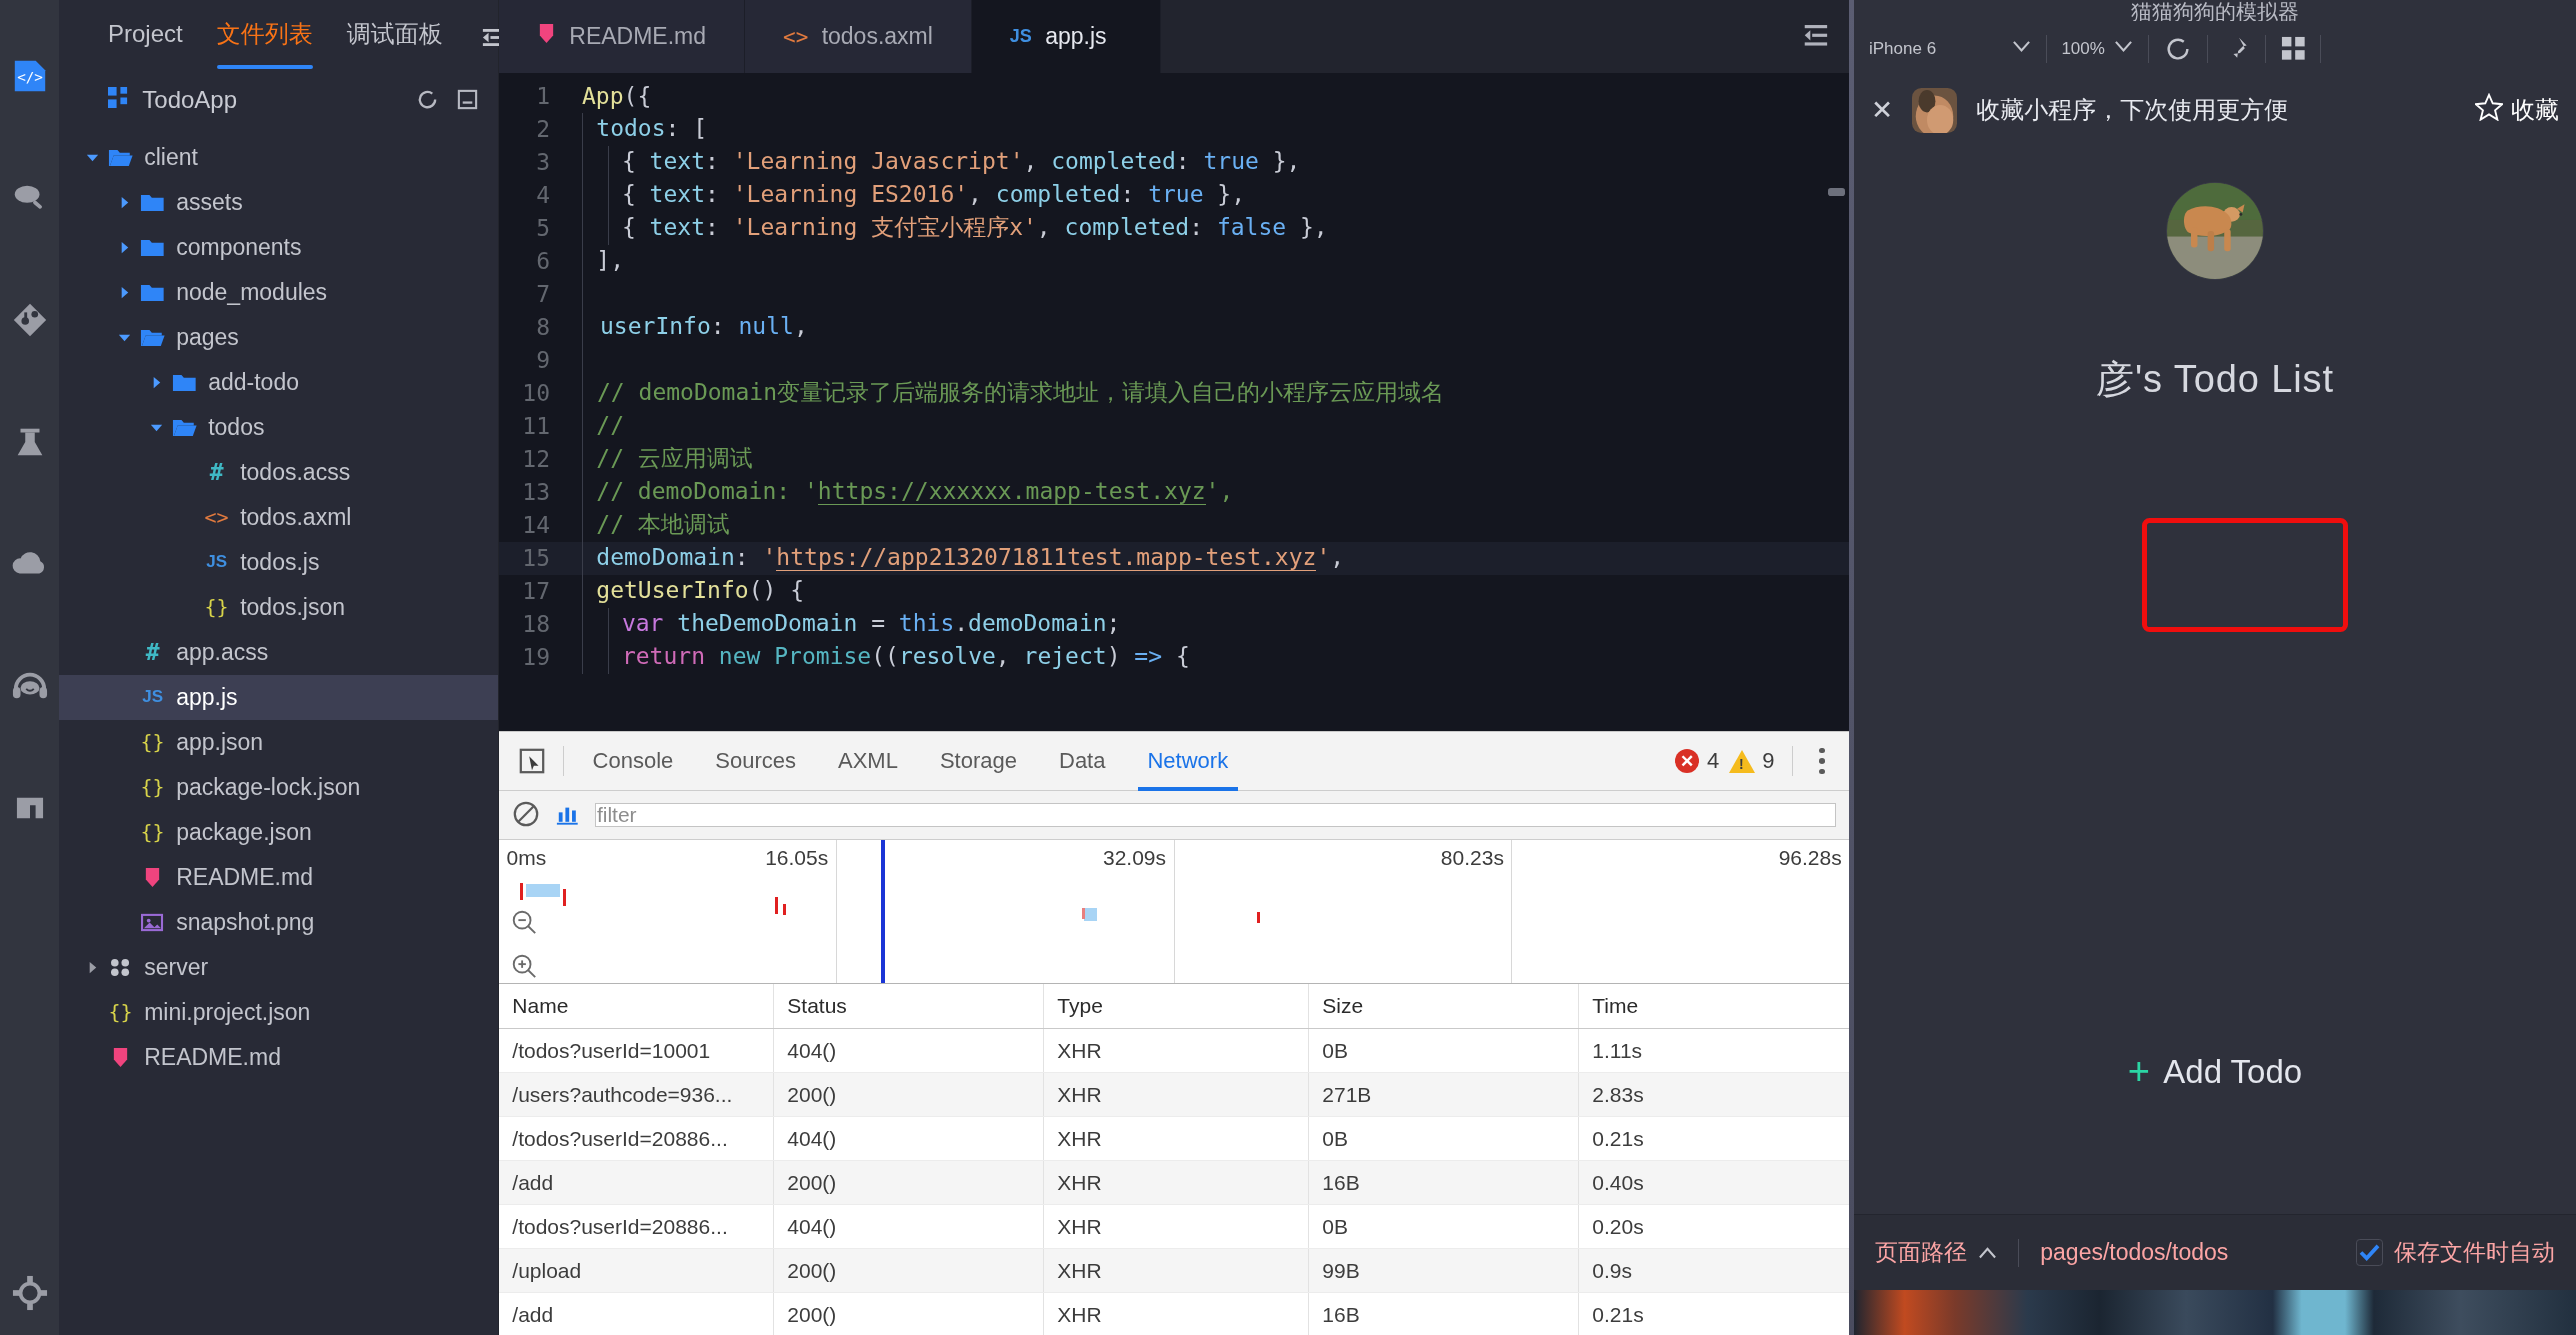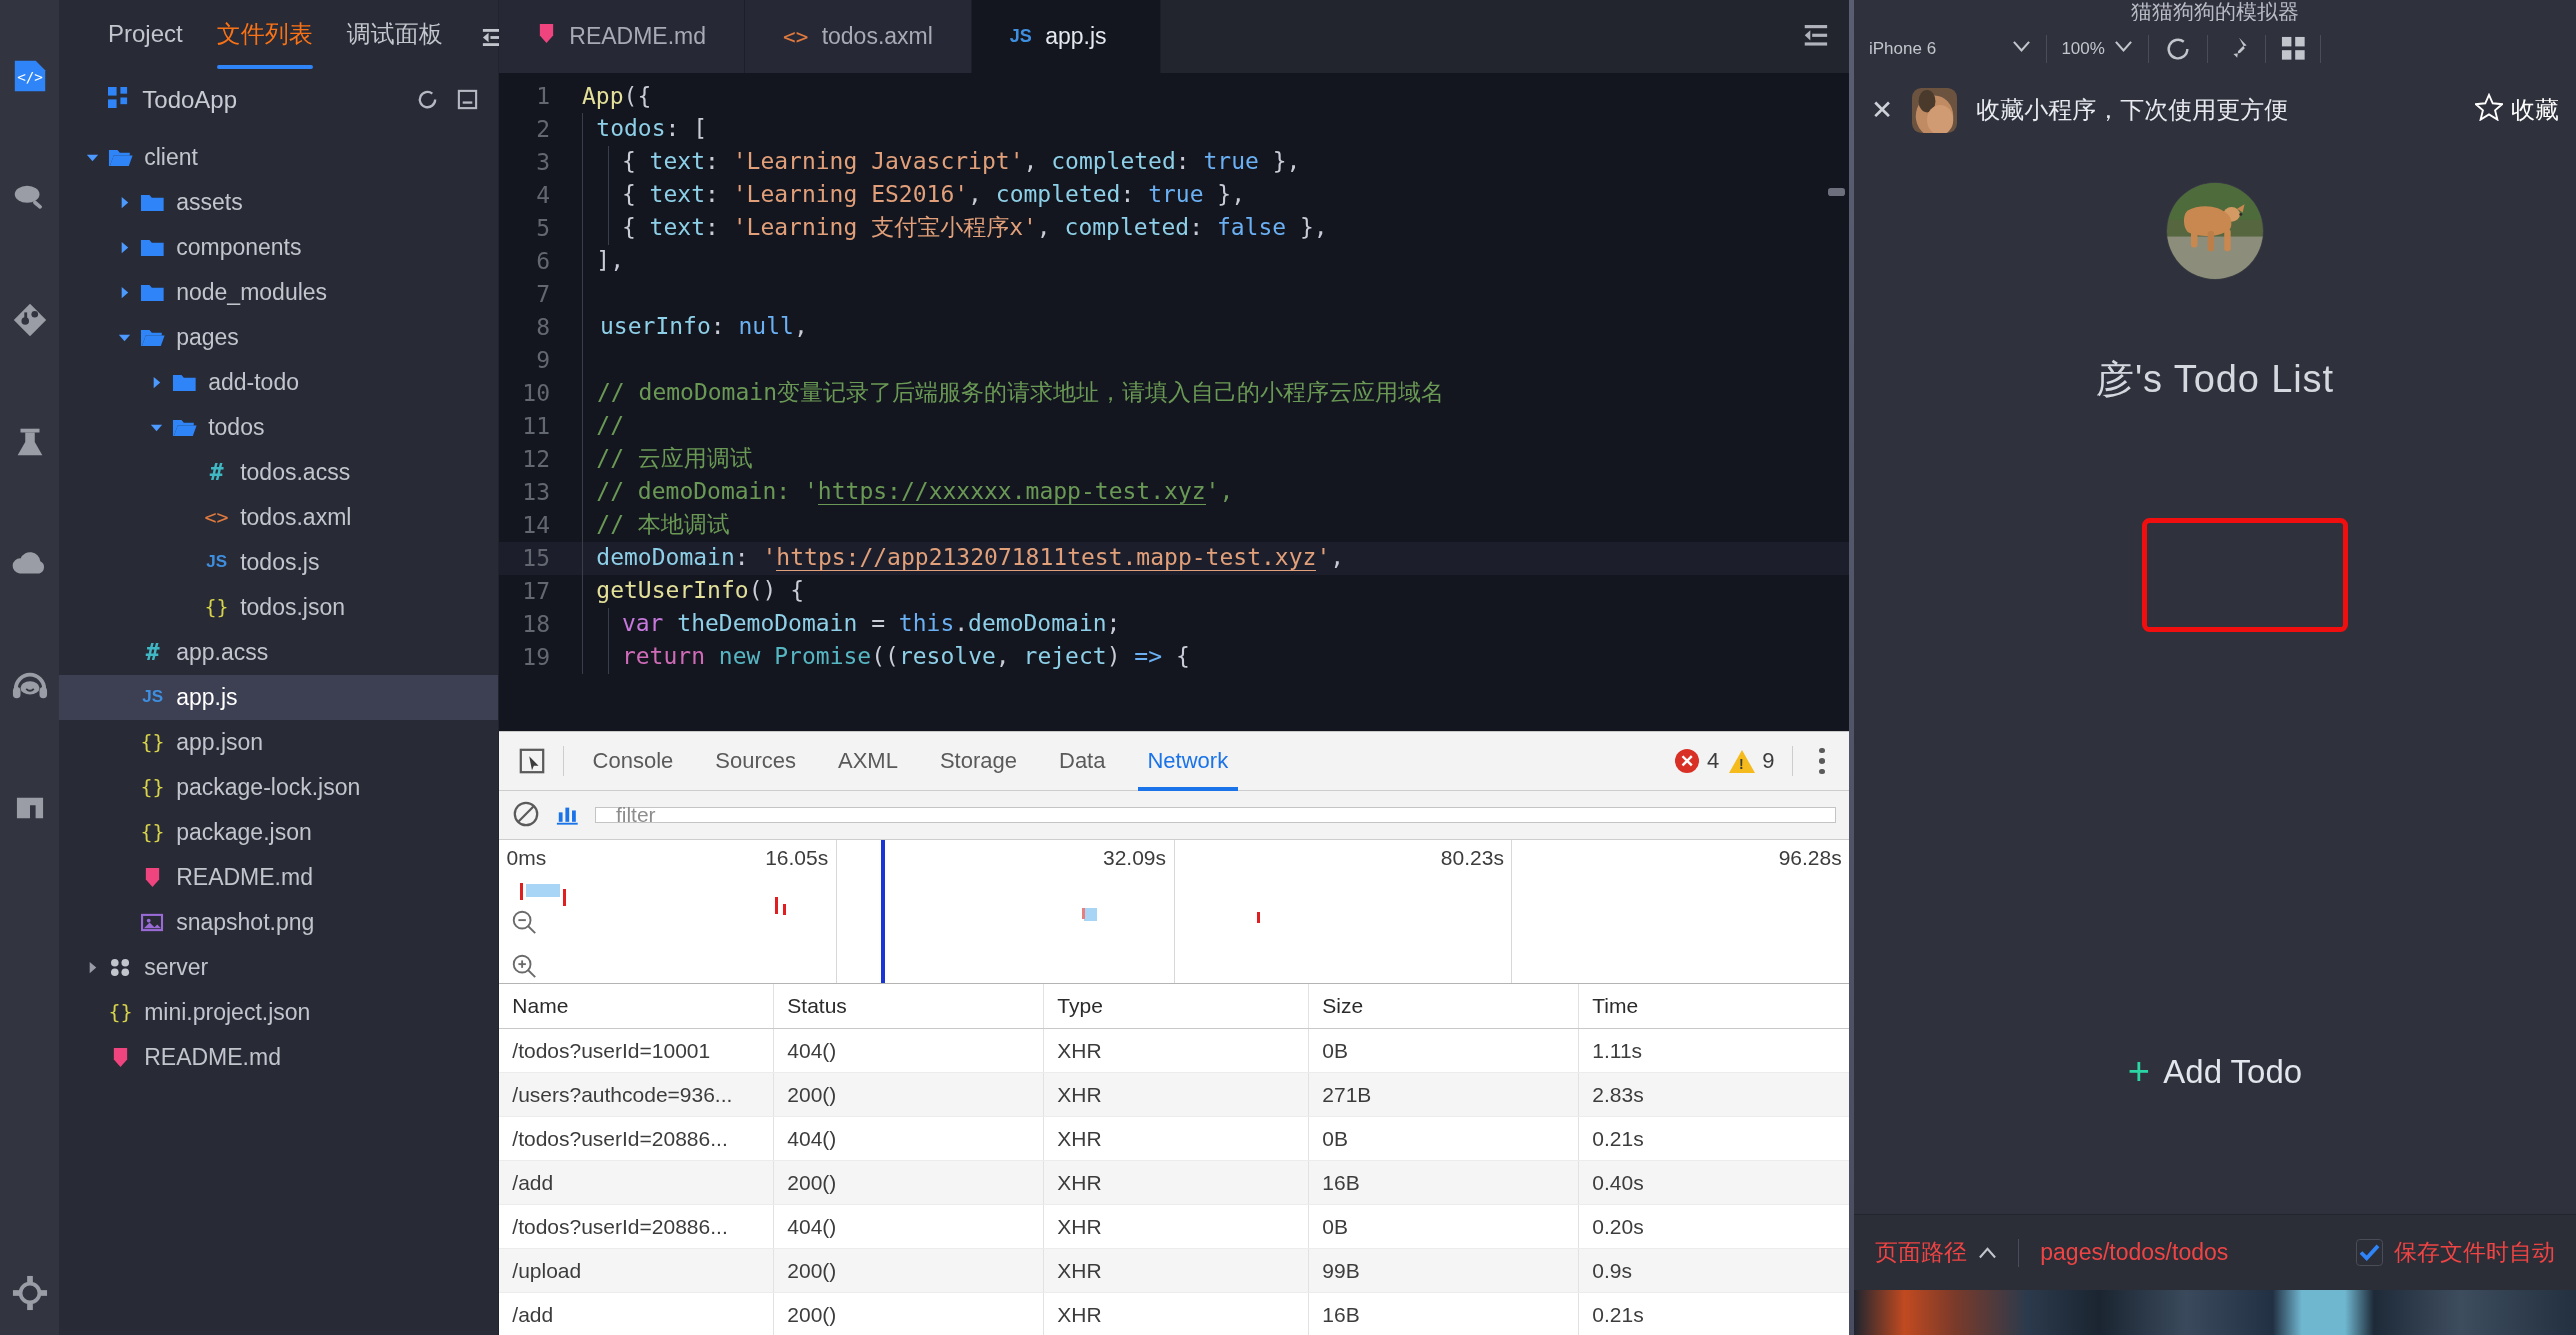--- a/index.html
+++ b/index.html
@@ -159,22 +159,22 @@
               border-bottom: 23px solid #f5bb1d; position: relative; }
   .tri-warn::after { content: "!"; position: absolute; left: -2.8px; top: 6.6px; font-size: 14px; color: #3c3c3c; font-weight: bold;}
   .kebab { display: flex; flex-direction: column; gap: 4.7px; padding: 0 9.5px; }
   .kebab i { width: 5.7px; height: 5.7px; background: #5a5a5a; border-radius: 50%; display: block; }
 
   .dt-filterbar {
     height: 49px; display: flex; align-items: center; gap: 15px;
     padding: 0 13.3px; background: #f3f3f3; border-bottom: 0.9px solid #cdcdcd;
   }
   .filter-input {
-    flex: 1; height: 16px; background: #fff; border: 0.9px solid #c4c4c4;
-    font-size: 21px; color: #8d8d8d; padding: 0 20px;
+    flex: 1; height: 24px; background: #fff; border: 0.9px solid #c4c4c4;
+    font-size: 21px; color: #8d8d8d; padding: 0 1px;
     display: flex; align-items: center;
   }
 
   .dt-timeline {
     height: 144px; position: relative; background: #fff;
     border-bottom: 1.9px solid #b4b4b4;
   }
   .tl-cols { position: absolute; inset: 0; display: flex; }
   .tl-col { flex: 1; border-right: 0.9px solid #d8d8d8; position: relative; }
   .tl-col:last-child { border-right: none; }
@@ -240,21 +240,21 @@
   }
   .add-todo {
     position: absolute; bottom: 121px; left: 0; right: 0;
     display: flex; align-items: center; justify-content: center; gap: 13.3px;
     font-size: 33px; color: #e4e6ed; font-weight: 300;
   }
   .plus-ic { color: #2bd6a4; font-size: 38px; font-weight: 300; }
 
   .sim-footer {
     height: 76px; background: #2b2d37; display: flex; align-items: center;
-    padding: 0 21px; color: #ef4444; font-size: 23px; gap: 0;
+    padding: 0 21px; color: #fca5a5; font-size: 23px; gap: 0;
     border-top: 0.9px solid #23252e;
   }
   .foot-div { width: 0.9px; height: 28px; background: #4a4c58; margin: 0 21px; }
   .chk {
     width: 26.5px; height: 26.5px; border: 1.9px solid #4a4c58; border-radius: 3.8px;
     display: flex; align-items: center; justify-content: center; margin-right: 11.4px;
   }
   .chk svg { display: block; }
   .desk-strip {
     height: 45px; width: 100%;

